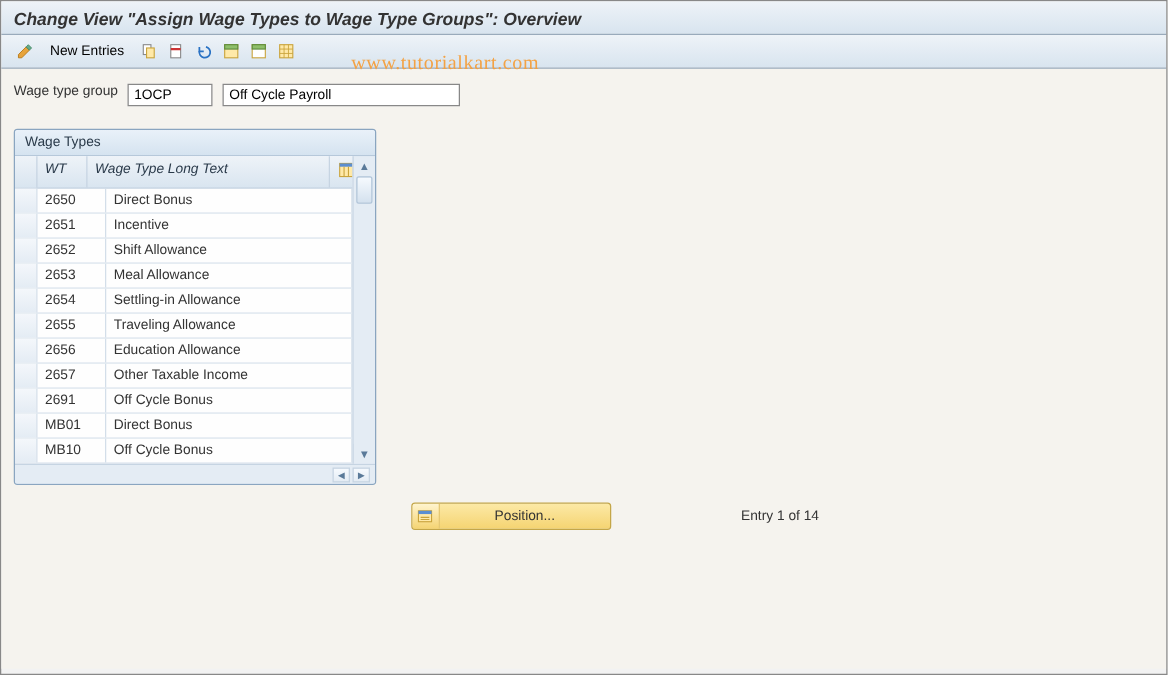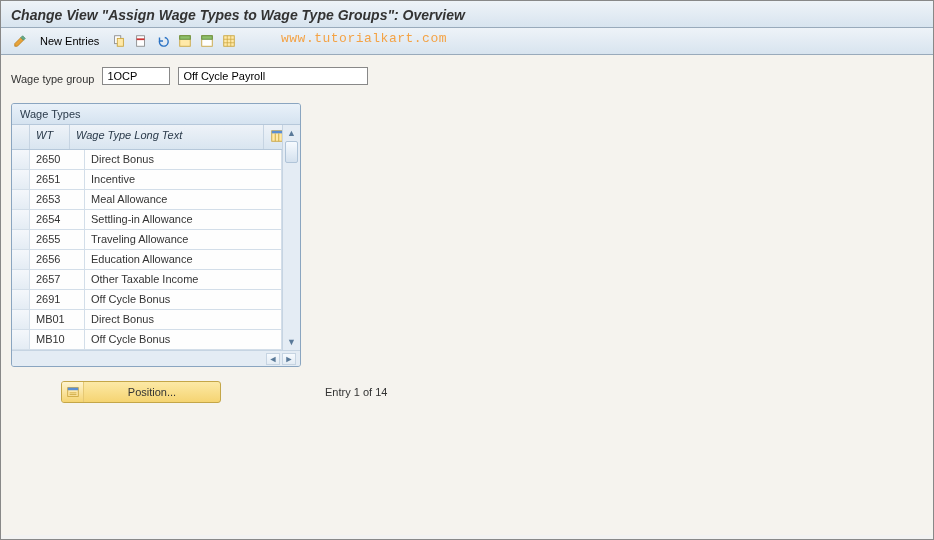--- a/index.html
+++ b/index.html
@@ -45,36 +45,36 @@
   }
   .toolbar .newentries {
     padding: 2px 6px;
     border: 1px solid transparent;
     border-radius: 2px;
     cursor: pointer;
   }
   .watermark {
     position: absolute;
     left: 280px;
-    top: 3px;
-    font-size: 13px;
+    top: 14px;
+    font-size: 16px;
     color: #f59f3c;
     font-weight: 500;
     letter-spacing: 0.5px;
     opacity: 0.95;
-    font-family: Liberation Mono, monospace;
+    font-family: Liberation Serif, serif;
   }
   .content {
     background: #f5f3ee;
     height: calc(100% - 58px);
     padding: 12px 10px;
   }
   .filterrow {
     display: flex;
-    align-items: flex-end;
+    align-items: flex-start;
     gap: 8px;
     margin-bottom: 18px;
   }
   .filterrow label { color:#333; }
   .fld {
     background: #fff;
     border: 1px solid #888;
     padding: 2px 4px;
     height: 18px;
   }
@@ -156,20 +156,21 @@
     padding-right:4px;
     gap:2px;
   }
   .hscroll .harrow { width:14px; height:12px; display:flex;align-items:center;justify-content:center; color:#5a7a99; cursor:pointer; font-size:9px; border:1px solid #c6d4e2; background:linear-gradient(#f6fafe,#e4ecf4);}
   .posrow {
     display:flex;
     align-items:center;
     gap: 60px;
     margin-top: 14px;
     padding-left: 50px;
+    justify-content: center;
   }
   .posbtn {
     display:flex;
     align-items:center;
     background: linear-gradient(#fce9a6,#f5d472);
     border:1px solid #c4a648;
     border-radius:3px;
     height:22px;
     width:160px;
     cursor:pointer;
@@ -273,20 +274,25 @@
               <div class="gc c1">2650</div>
               <div class="gc c2">Direct Bonus</div>
             </div>
             <div class="grow">
               <div class="gc sel"></div>
               <div class="gc c1">2651</div>
               <div class="gc c2">Incentive</div>
             </div>
             <div class="grow">
               <div class="gc sel"></div>
+              <div class="gc c1">2652</div>
+              <div class="gc c2">Shift Allowance</div>
+            </div>
+            <div class="grow">
+              <div class="gc sel"></div>
               <div class="gc c1">2653</div>
               <div class="gc c2">Meal Allowance</div>
             </div>
             <div class="grow">
               <div class="gc sel"></div>
               <div class="gc c1">2654</div>
               <div class="gc c2">Settling-in Allowance</div>
             </div>
             <div class="grow">
               <div class="gc sel"></div>

